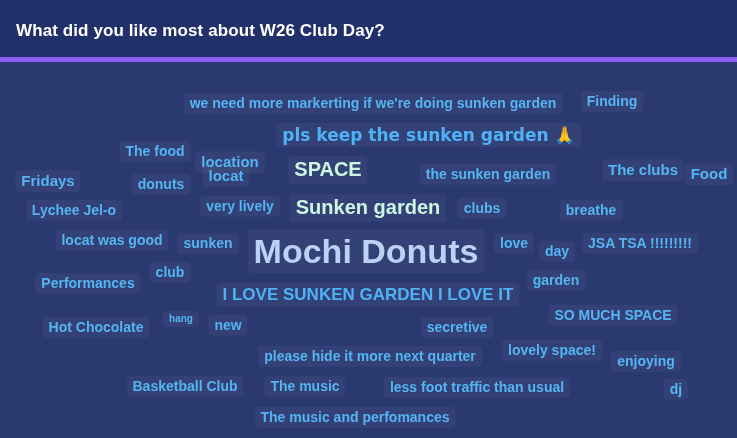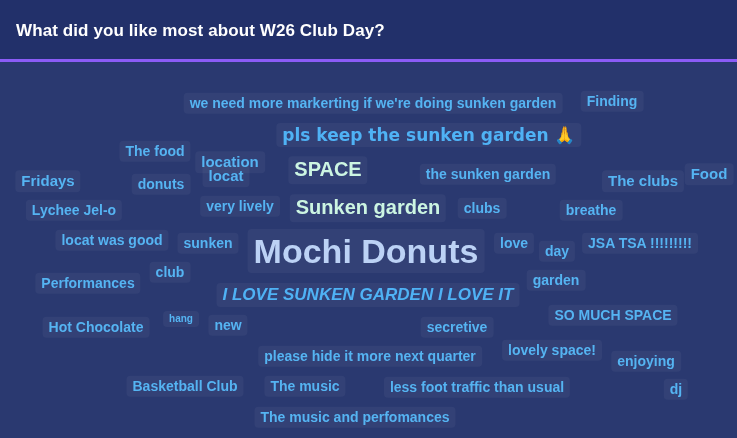--- a/index.html
+++ b/index.html
@@ -21,21 +21,21 @@
     box-sizing: border-box;
   }
   
   #header {
     position: absolute;
     left: 0;
     top: 0;
     width: 737px;
     height: 62px;
     background: #22306a;
-    border-bottom: 3px solid #8b5cf6;
+    border-bottom: 5px solid #8b5cf6;
     box-sizing: border-box;
   }
   #header-title {
     position: absolute;
     left: 16px;
     top: 21px;
     font-size: 17px;
     font-weight: bold;
     color: #ffffff;
     letter-spacing: 0.1px;
@@ -77,40 +77,40 @@
   </div>
 
   <div id="cloud">
       <div class="word" style="left: 373px; top: 41px; font-size: 14px; color: rgb(85, 180, 242);">we need more markerting if we're doing sunken garden</div>
       <div class="word" style="left: 612px; top: 39px; font-size: 14px; color: rgb(85, 180, 242);">Finding</div>
       <div class="word emoji" style="left: 429px; top: 73px; font-size: 17px; color: rgb(79, 178, 245);">pls keep the sunken garden 🙏</div>
       <div class="word" style="left: 155px; top: 89px; font-size: 14px; color: rgb(85, 180, 242);">The food</div>
       <div class="word" style="left: 230px; top: 85px; font-size: 15px; color: rgb(85, 180, 242); margin-top: 15px;">location</div>
       <div class="word" style="left: 328px; top: 108px; font-size: 20px; color: rgb(204, 245, 226);">SPACE</div>
       <div class="word" style="left: 488px; top: 112px; font-size: 14px; color: rgb(85, 180, 242);">the sunken garden</div>
-      <div class="word" style="left: 643px; top: 119px; font-size: 15px; color: rgb(85, 180, 242);">The clubs</div>
+      <div class="word" style="left: 643px; top: 108px; font-size: 15px; color: rgb(85, 180, 242);">The clubs</div>
       <div class="word" style="left: 709px; top: 112px; font-size: 15px; color: rgb(85, 180, 242);">Food</div>
       <div class="word" style="left: 48px; top: 119px; font-size: 15px; color: rgb(85, 180, 242);">Fridays</div>
       <div class="word" style="left: 161px; top: 122px; font-size: 14px; color: rgb(85, 180, 242);">donuts</div>
       <div class="word" style="left: 226px; top: 114px; font-size: 15px; color: rgb(85, 180, 242);">locat</div>
       <div class="word" style="left: 74px; top: 148px; font-size: 14px; color: rgb(85, 180, 242);">Lychee Jel-o</div>
       <div class="word" style="left: 240px; top: 144px; font-size: 14px; color: rgb(85, 180, 242);">very lively</div>
       <div class="word" style="left: 368px; top: 146px; font-size: 20px; color: rgb(204, 245, 226);">Sunken garden</div>
       <div class="word" style="left: 482px; top: 146px; font-size: 14px; color: rgb(85, 180, 242);">clubs</div>
       <div class="word" style="left: 591px; top: 148px; font-size: 14px; color: rgb(85, 180, 242);">breathe</div>
       <div class="word" style="left: 112px; top: 178px; font-size: 14px; color: rgb(85, 180, 242); text-align: right;">locat was good</div>
       <div class="word" style="left: 208px; top: 181px; font-size: 14px; color: rgb(85, 180, 242);">sunken</div>
       <div class="word" style="left: 366px; top: 189px; font-size: 34px; color: rgb(188, 210, 245);">Mochi Donuts</div>
       <div class="word" style="left: 514px; top: 181px; font-size: 14px; color: rgb(85, 180, 242);">love</div>
       <div class="word" style="left: 557px; top: 189px; font-size: 14px; color: rgb(85, 180, 242);">day</div>
       <div class="word" style="left: 640px; top: 181px; font-size: 14px; color: rgb(85, 180, 242);">JSA TSA !!!!!!!!!</div>
       <div class="word" style="left: 170px; top: 210px; font-size: 14px; color: rgb(85, 180, 242);">club</div>
       <div class="word" style="left: 556px; top: 218px; font-size: 14px; color: rgb(85, 180, 242);">garden</div>
       <div class="word" style="left: 88px; top: 221px; font-size: 14px; color: rgb(85, 180, 242);">Performances</div>
-      <div class="word" style="left: 368px; top: 233px; font-size: 17px; color: rgb(79, 178, 245); font-style: italic;">I LOVE SUNKEN GARDEN I LOVE IT</div>
+      <div class="word" style="left: 368px; top: 233px; font-size: 17px; color: rgb(79, 178, 245);">I LOVE SUNKEN GARDEN I LOVE IT</div>
       <div class="word" style="left: 181px; top: 257px; font-size: 10px; color: rgb(85, 180, 242);">hang</div>
       <div class="word" style="left: 613px; top: 253px; font-size: 14px; color: rgb(85, 180, 242);">SO MUCH SPACE</div>
       <div class="word" style="left: 96px; top: 265px; font-size: 14px; color: rgb(85, 180, 242);">Hot Chocolate</div>
       <div class="word" style="left: 228px; top: 263px; font-size: 14px; color: rgb(85, 180, 242);">new</div>
       <div class="word" style="left: 457px; top: 265px; font-size: 14px; color: rgb(85, 180, 242);">secretive</div>
       <div class="word" style="left: 552px; top: 288px; font-size: 14px; color: rgb(85, 180, 242);">lovely space!</div>
       <div class="word" style="left: 370px; top: 294px; font-size: 14px; color: rgb(85, 180, 242);">please hide it more next quarter</div>
       <div class="word" style="left: 646px; top: 299px; font-size: 14px; color: rgb(85, 180, 242);">enjoying</div>
       <div class="word" style="left: 185px; top: 324px; font-size: 14px; color: rgb(85, 180, 242);">Basketball Club</div>
       <div class="word" style="left: 305px; top: 324px; font-size: 14px; color: rgb(85, 180, 242);">The music</div>

